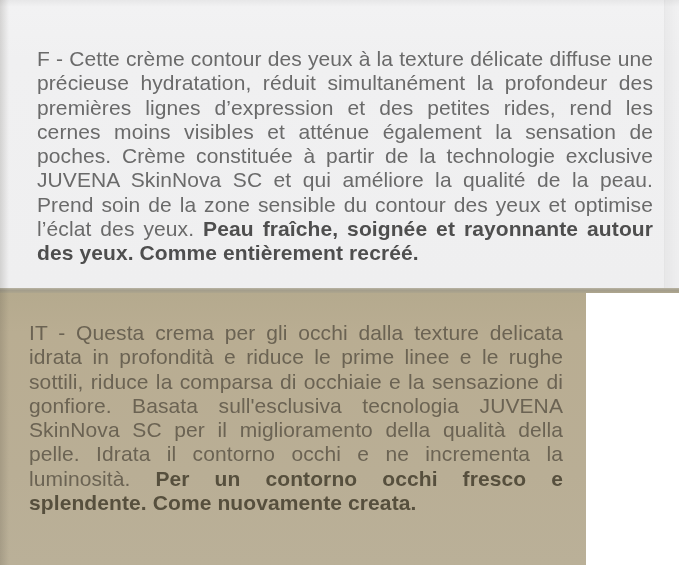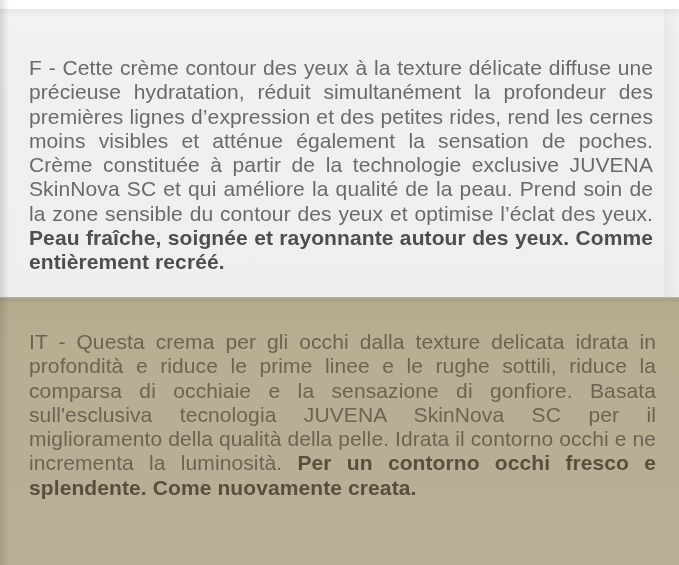--- a/index.html
+++ b/index.html
@@ -26,21 +26,21 @@
   
   .panel-divider {
     width: 679px;
     height: 5px;
     background: linear-gradient(180deg, #b9b4a4 0%, #a39d8b 45%, #aea68e 100%);
   }
   
   .panel-italian {
     position: relative;
     box-sizing: border-box;
-    width: 679px;
+    width: 586px;
     height: 272px;
     background: linear-gradient(180deg, #b5aa8e 0px, #b9ad92 40px, #b9ae95 180px, #bab098 100%);
   }
   
   .edge-shadow-left {
     position: absolute;
     left: 0; top: 0; bottom: 0;
     width: 9px;
     background: linear-gradient(90deg, rgba(60,55,45,0.16), rgba(60,55,45,0.0));
     pointer-events: none;
@@ -57,23 +57,22 @@
     z-index: 3;
   }
   .copy {
     margin: 0;
     text-align: justify;
     font-size: 21px;
     line-height: 24.3px;
     letter-spacing: 0.1px;
   }
   .panel-french .copy {
-    padding: 47px 26px 0 29px;
+    padding: 47px 26px 0 37px;
     color: #6a6a6a;
-    margin-top: 9px;
   }
   .panel-french .copy strong {
     font-weight: bold;
     color: #4e4e4e;
   }
   .panel-italian .copy {
     padding: 28px 23px 0 29px;
     color: #6b6353;
   }
   .panel-italian .copy strong {

